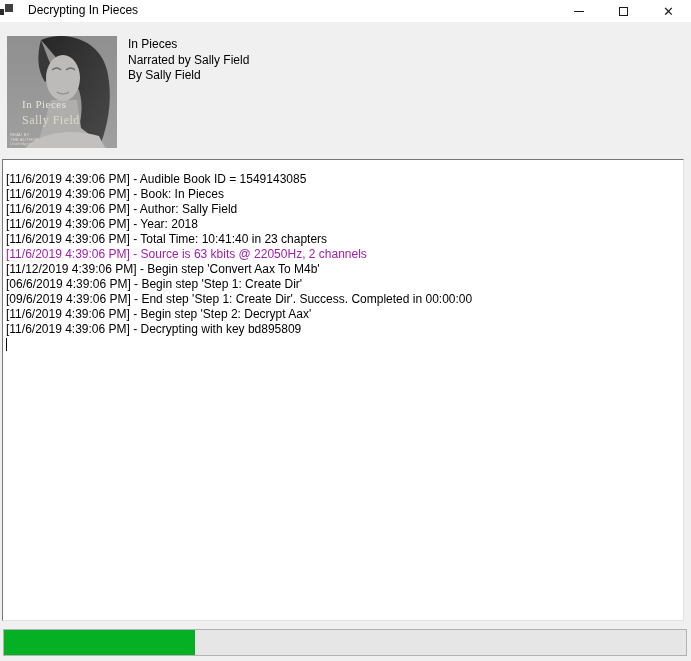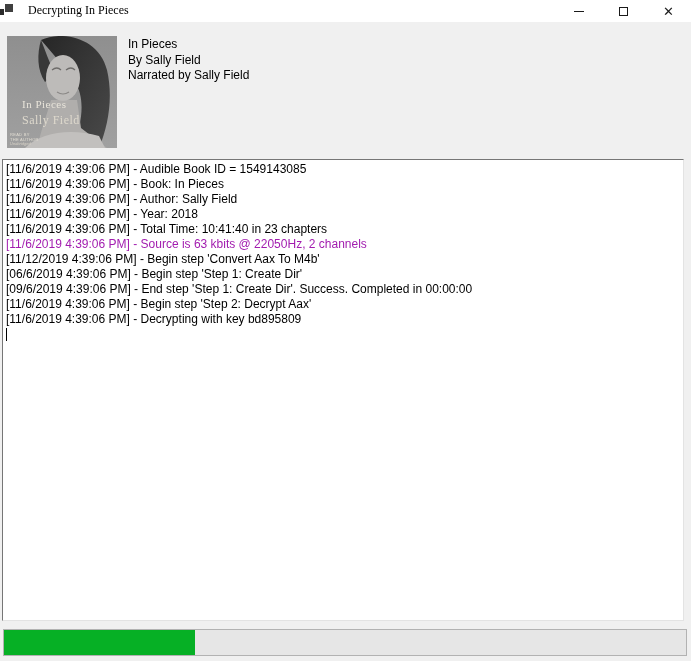--- a/index.html
+++ b/index.html
@@ -36,21 +36,20 @@
   .app-icon .sq-small {
     position: absolute; left: 0px; top: 6px;
     width: 6px; height: 6px; background: #2b2b2b;
   }
   .title-text {
     position: absolute;
     left: 28px; top: 0;
     height: 22px; line-height: 21px;
     font-size: 12px; color: #000000;
     white-space: nowrap;
-    font-family: Liberation Serif, serif;
   }
   .window-controls {
     position: absolute;
     right: 0; top: 0;
     height: 22px;
     display: flex;
   }
   .win-btn {
     width: 45px; height: 22px;
     display: flex; align-items: center; justify-content: center;
@@ -101,21 +100,21 @@
   
   .log-box {
     position: absolute;
     left: 2px; top: 159px;
     width: 682px; height: 462px;
     background: #ffffff;
     border-top: 1px solid #767676;
     border-left: 1px solid #767676;
     border-right: 1px solid #e3e3e3;
     border-bottom: 1px solid #e3e3e3;
-    padding: 2px 3px;
+    padding: 12px 3px;
     font-size: 12px; line-height: 15px;
     color: #000000;
     overflow: hidden;
     cursor: text;
   }
   .log-line { white-space: pre; }
   .log-red { color: #a21caf; }
   .caret {
     width: 1px; height: 13px;
     background: #000000;
@@ -187,22 +186,22 @@
     </svg>
     <div class="cover-title">In Pieces</div>
     <div class="cover-author">Sally Field</div>
     <div class="cover-readby">READ BY
 THE AUTHOR</div>
     <div class="cover-edition">Unabridged</div>
   </div>
 
   <div class="book-info">
     <div>In Pieces</div>
+    <div>Narrated by Sally Field</div>
     <div>By Sally Field</div>
-    <div>Narrated by Sally Field</div>
   </div>
 
   <div class="log-box">
 
       <div class="log-line">[11/6/2019 4:39:06 PM] - Audible Book ID = 1549143085</div>
 
       <div class="log-line">[11/6/2019 4:39:06 PM] - Book: In Pieces</div>
 
       <div class="log-line">[11/6/2019 4:39:06 PM] - Author: Sally Field</div>
 

